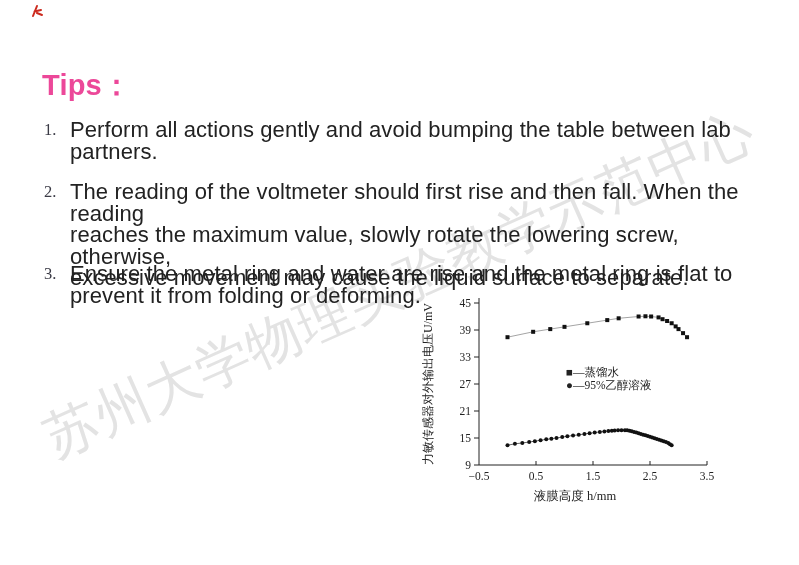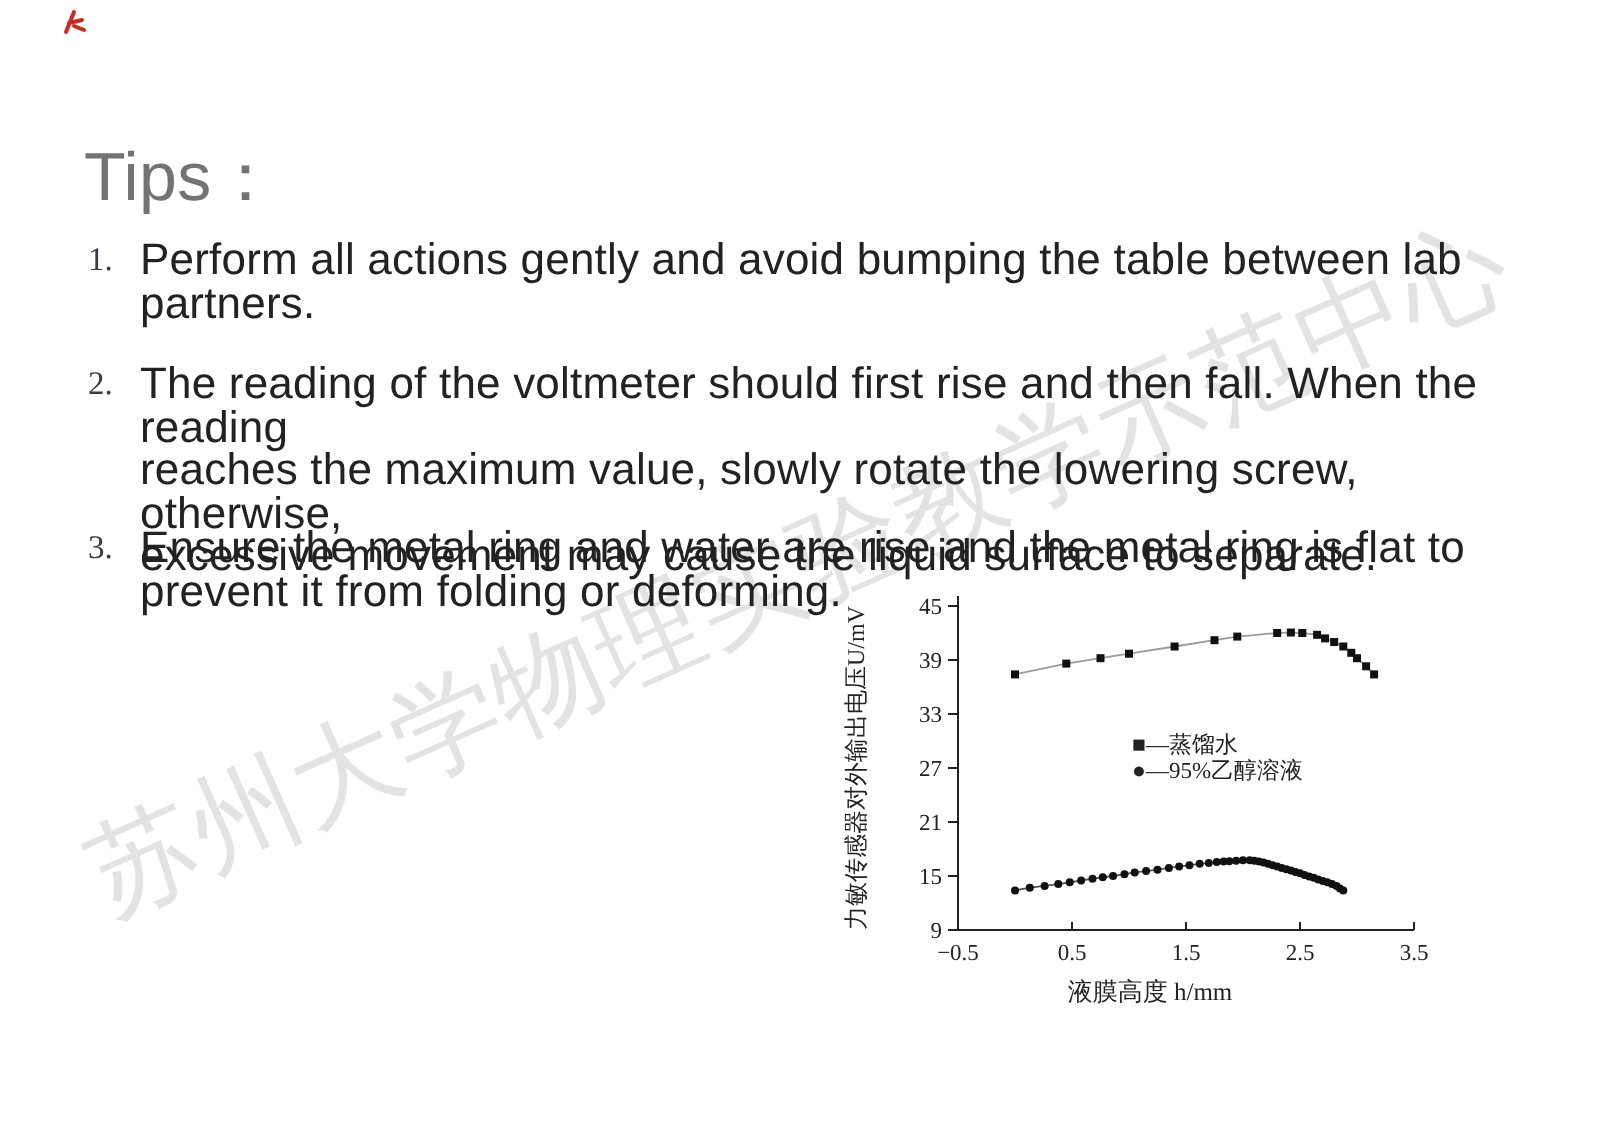--- a/index.html
+++ b/index.html
@@ -13,21 +13,21 @@
     text-align:center;white-space:nowrap;
     font-family:"DejaVu Serif", serif;
     font-size:54px;letter-spacing:1px;color:#e3e3e3;
     transform:rotate(-24deg);
     z-index:0;pointer-events:none;
   }
   .content{position:absolute;inset:0;z-index:1;}
   .red-mark{position:absolute;left:31px;top:4px;width:13px;height:14px;}
   .slide-title{
     position:absolute;left:42px;top:66px;
-    font-size:34px;font-weight:400;letter-spacing:0.2px;color:#737373;
+    font-size:29px;font-weight:700;letter-spacing:0.2px;color:#ec4899;
   }
   .tip-item{position:absolute;display:flex;}
   .tip-num{
     width:26px;flex:0 0 26px;
     font-family:"Liberation Serif", serif;
     font-size:16.5px;color:#3b3b46;padding-top:1px;
   }
   .tip-text{
     font-size:22px;line-height:21.5px;letter-spacing:0.1px;
     white-space:pre-line;width:700px;color:#222;

